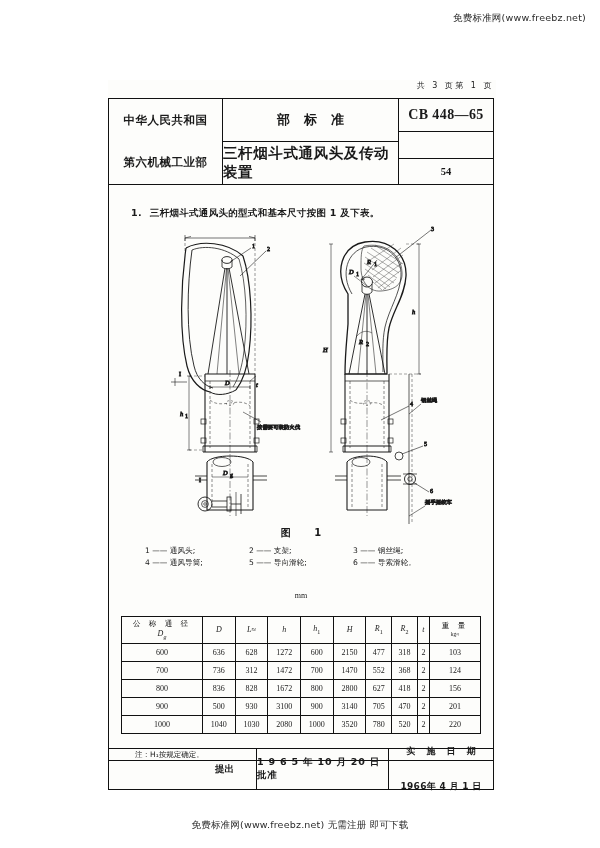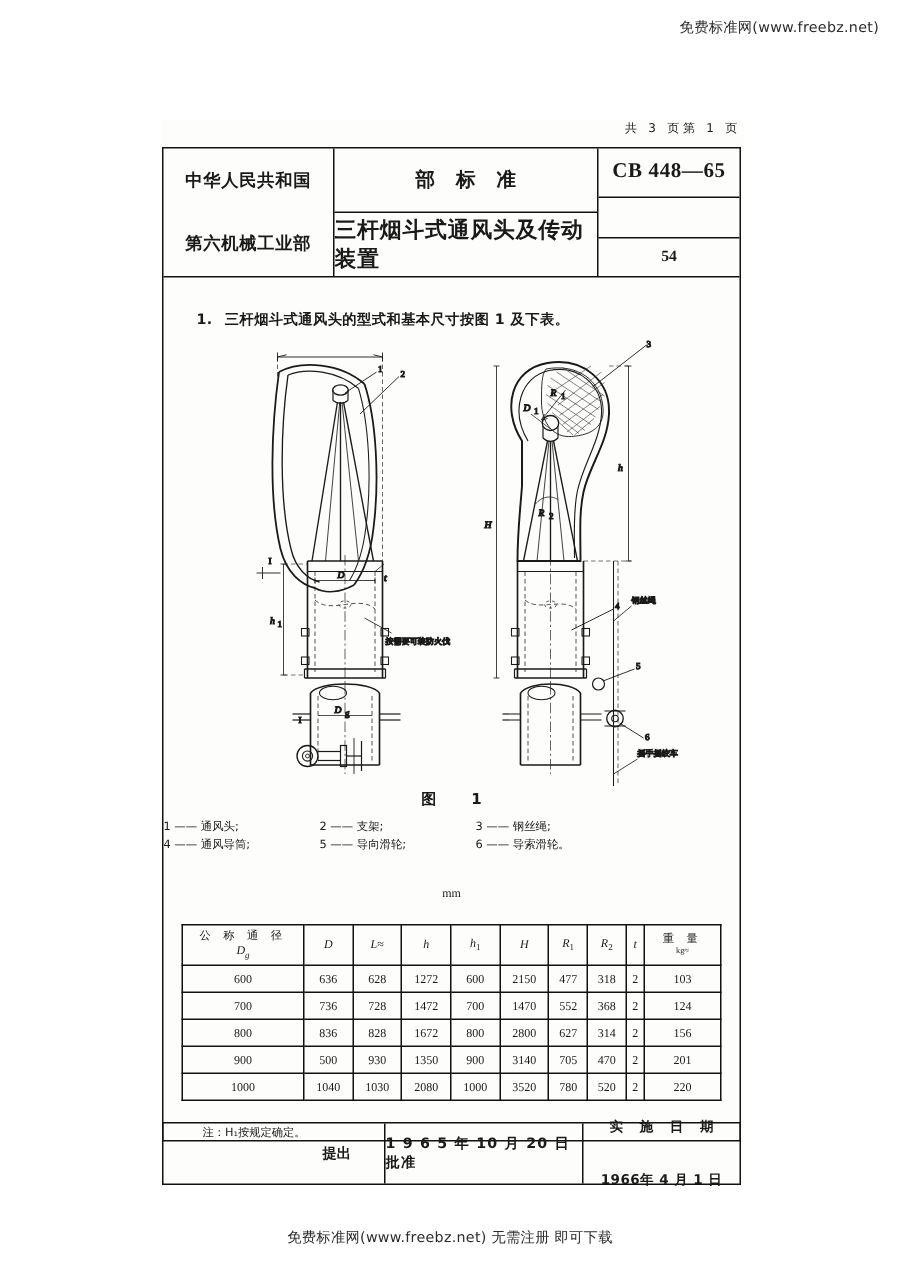--- a/index.html
+++ b/index.html
@@ -170,20 +170,21 @@
     text-indent: 10px;
     margin-top: 2px;
   }
   .legend {
     margin: 5px 0 0 0;
     font-size: 7.6px;
     line-height: 1.55;
   }
   .legend-row {
     display: flex;
+    justify-content: center;
   }
   .legend-row span {
     width: 104px;
     text-align: left;
     white-space: nowrap;
   }
   .unit {
     text-align: center;
     font-size: 8px;
     font-family: "Liberation Serif", "DejaVu Serif", serif;
@@ -600,46 +601,46 @@
               <td>600</td>
               <td>2150</td>
               <td>477</td>
               <td>318</td>
               <td>2</td>
               <td class="lastcol">103</td>
             </tr>
             <tr>
               <td class="firstcol">700</td>
               <td>736</td>
-              <td>728</td>
+              <td>312</td>
               <td>1472</td>
               <td>700</td>
               <td>1470</td>
               <td>552</td>
               <td>368</td>
               <td>2</td>
               <td class="lastcol">124</td>
             </tr>
             <tr>
               <td class="firstcol">800</td>
               <td>836</td>
               <td>828</td>
               <td>1672</td>
               <td>800</td>
               <td>2800</td>
               <td>627</td>
-              <td>314</td>
+              <td>418</td>
               <td>2</td>
               <td class="lastcol">156</td>
             </tr>
             <tr>
               <td class="firstcol">900</td>
               <td>500</td>
               <td>930</td>
-              <td>1350</td>
+              <td>3100</td>
               <td>900</td>
               <td>3140</td>
               <td>705</td>
               <td>470</td>
               <td>2</td>
               <td class="lastcol">201</td>
             </tr>
             <tr>
               <td class="firstcol">1000</td>
               <td>1040</td>

